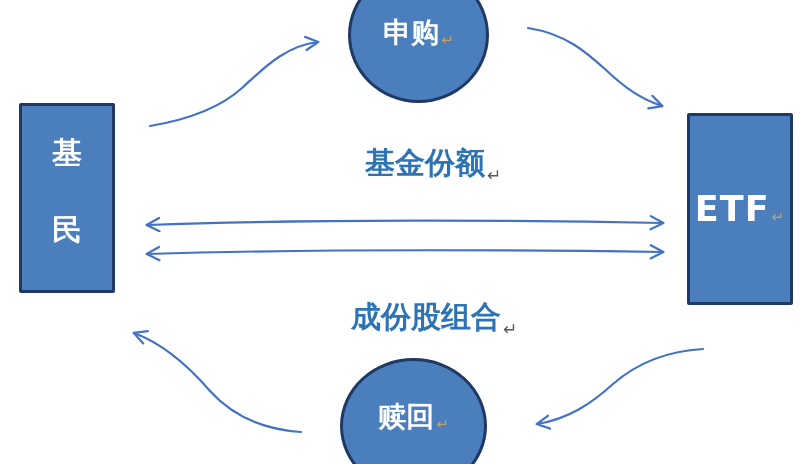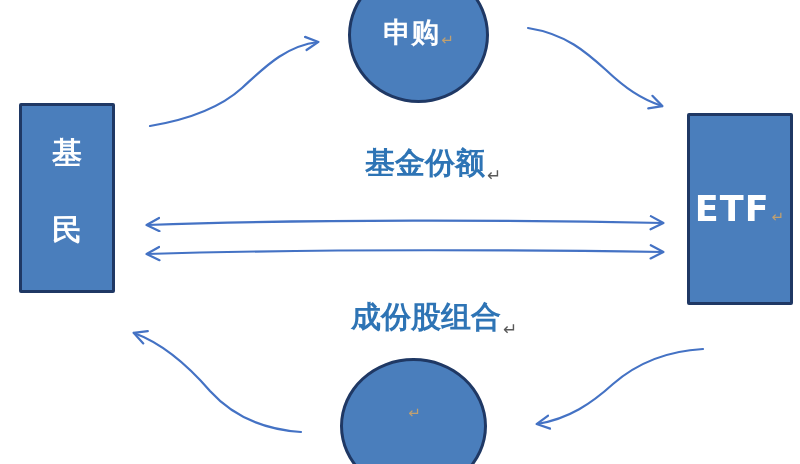--- a/index.html
+++ b/index.html
@@ -78,20 +78,21 @@
 
   <div class="node node-ellipse ellipse-subscribe">
     <span class="node-label-wrap">
       <span>申购</span>
       <span class="return-mark light">↵</span>
     </span>
   </div>
 
   <div class="node node-ellipse ellipse-redeem">
     <span class="node-label-wrap">
+      <span>赎回</span>
       <span class="return-mark light">↵</span>
     </span>
   </div>
 
   <div class="flow-label label-shares">
     <span>基金份额</span><span class="return-mark">↵</span>
   </div>
 
   <div class="flow-label label-portfolio">
     <span>成份股组合</span><span class="return-mark">↵</span>

